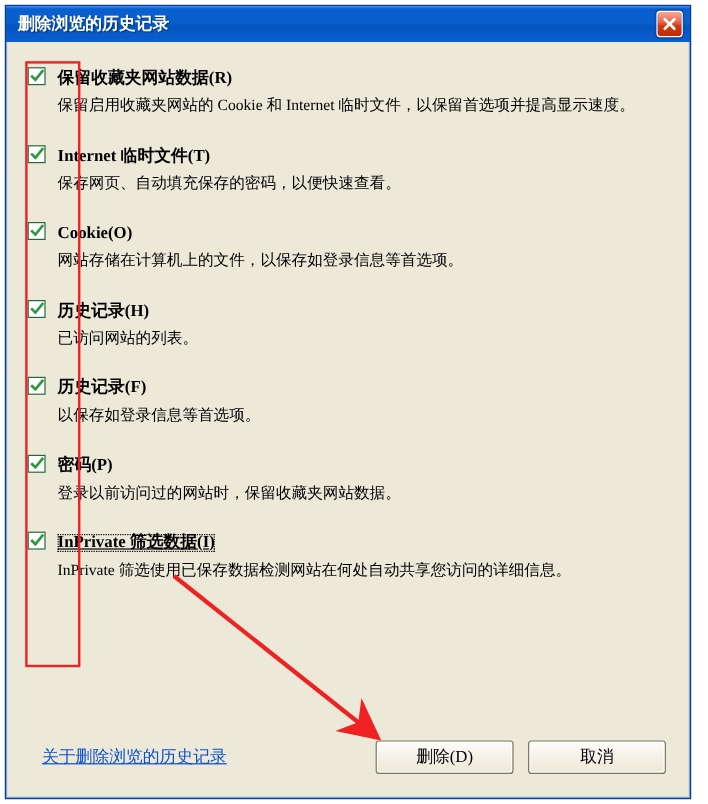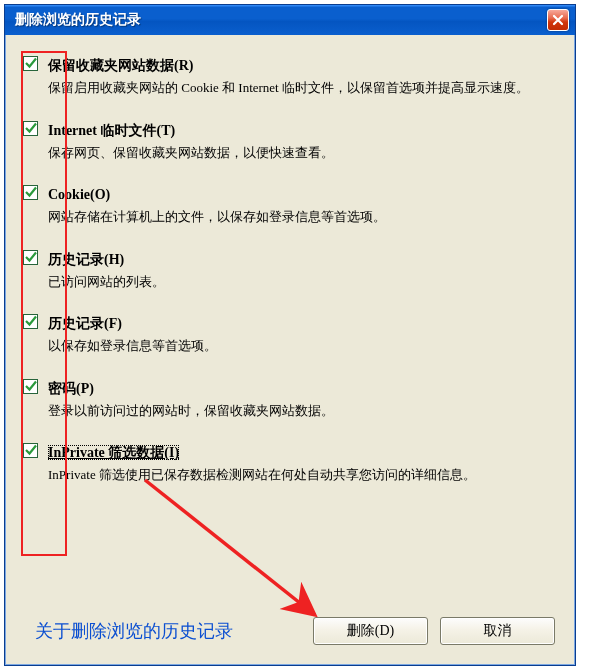--- a/index.html
+++ b/index.html
@@ -108,21 +108,22 @@
     position: absolute;
     pointer-events: none;
   }
   .footer {
     display: flex;
     align-items: center;
     padding: 12px 20px 20px 30px;
   }
   .about-link {
     color: #0b4fd1;
-    font-size: 18px;
+    text-decoration: underline;
+    font-size: 14px;
     cursor: pointer;
     flex: 1;
   }
   .btn {
     width: 115px;
     height: 28px;
     background: linear-gradient(to bottom, #fdfdfd 0%, #f5f2e7 45%, #ece9d8 100%);
     border: 1px solid #7a7a68;
     border-radius: 3px;
     font-family: inherit;
@@ -155,21 +156,21 @@
             </svg>
           </div>
           <div class="opt-text"><span class="opt-label">保留收藏夹网站数据(R)</span><div class="opt-desc">保留启用收藏夹网站的 Cookie 和 Internet 临时文件，以保留首选项并提高显示速度。</div></div>
         </div>
         <div class="option-row">
           <div class="checkbox checked">
             <svg viewBox="0 0 12 12">
               <path d="M1 6 L4.5 9.5 L11 1.5" stroke="#2a9a3b" stroke-width="2.2" fill="none"></path>
             </svg>
           </div>
-          <div class="opt-text"><span class="opt-label">Internet 临时文件(T)</span><div class="opt-desc">保存网页、保留收藏夹网站数据，以便快速查看。</div></div>
+          <div class="opt-text"><span class="opt-label">Internet 临时文件(T)</span><div class="opt-desc">保存网页、自动填充保存的密码，以便快速查看。</div></div>
         </div>
         <div class="option-row">
           <div class="checkbox checked">
             <svg viewBox="0 0 12 12">
               <path d="M1 6 L4.5 9.5 L11 1.5" stroke="#2a9a3b" stroke-width="2.2" fill="none"></path>
             </svg>
           </div>
           <div class="opt-text"><span class="opt-label">Cookie(O)</span><div class="opt-desc">网站存储在计算机上的文件，以保存如登录信息等首选项。</div></div>
         </div>
         <div class="option-row">

